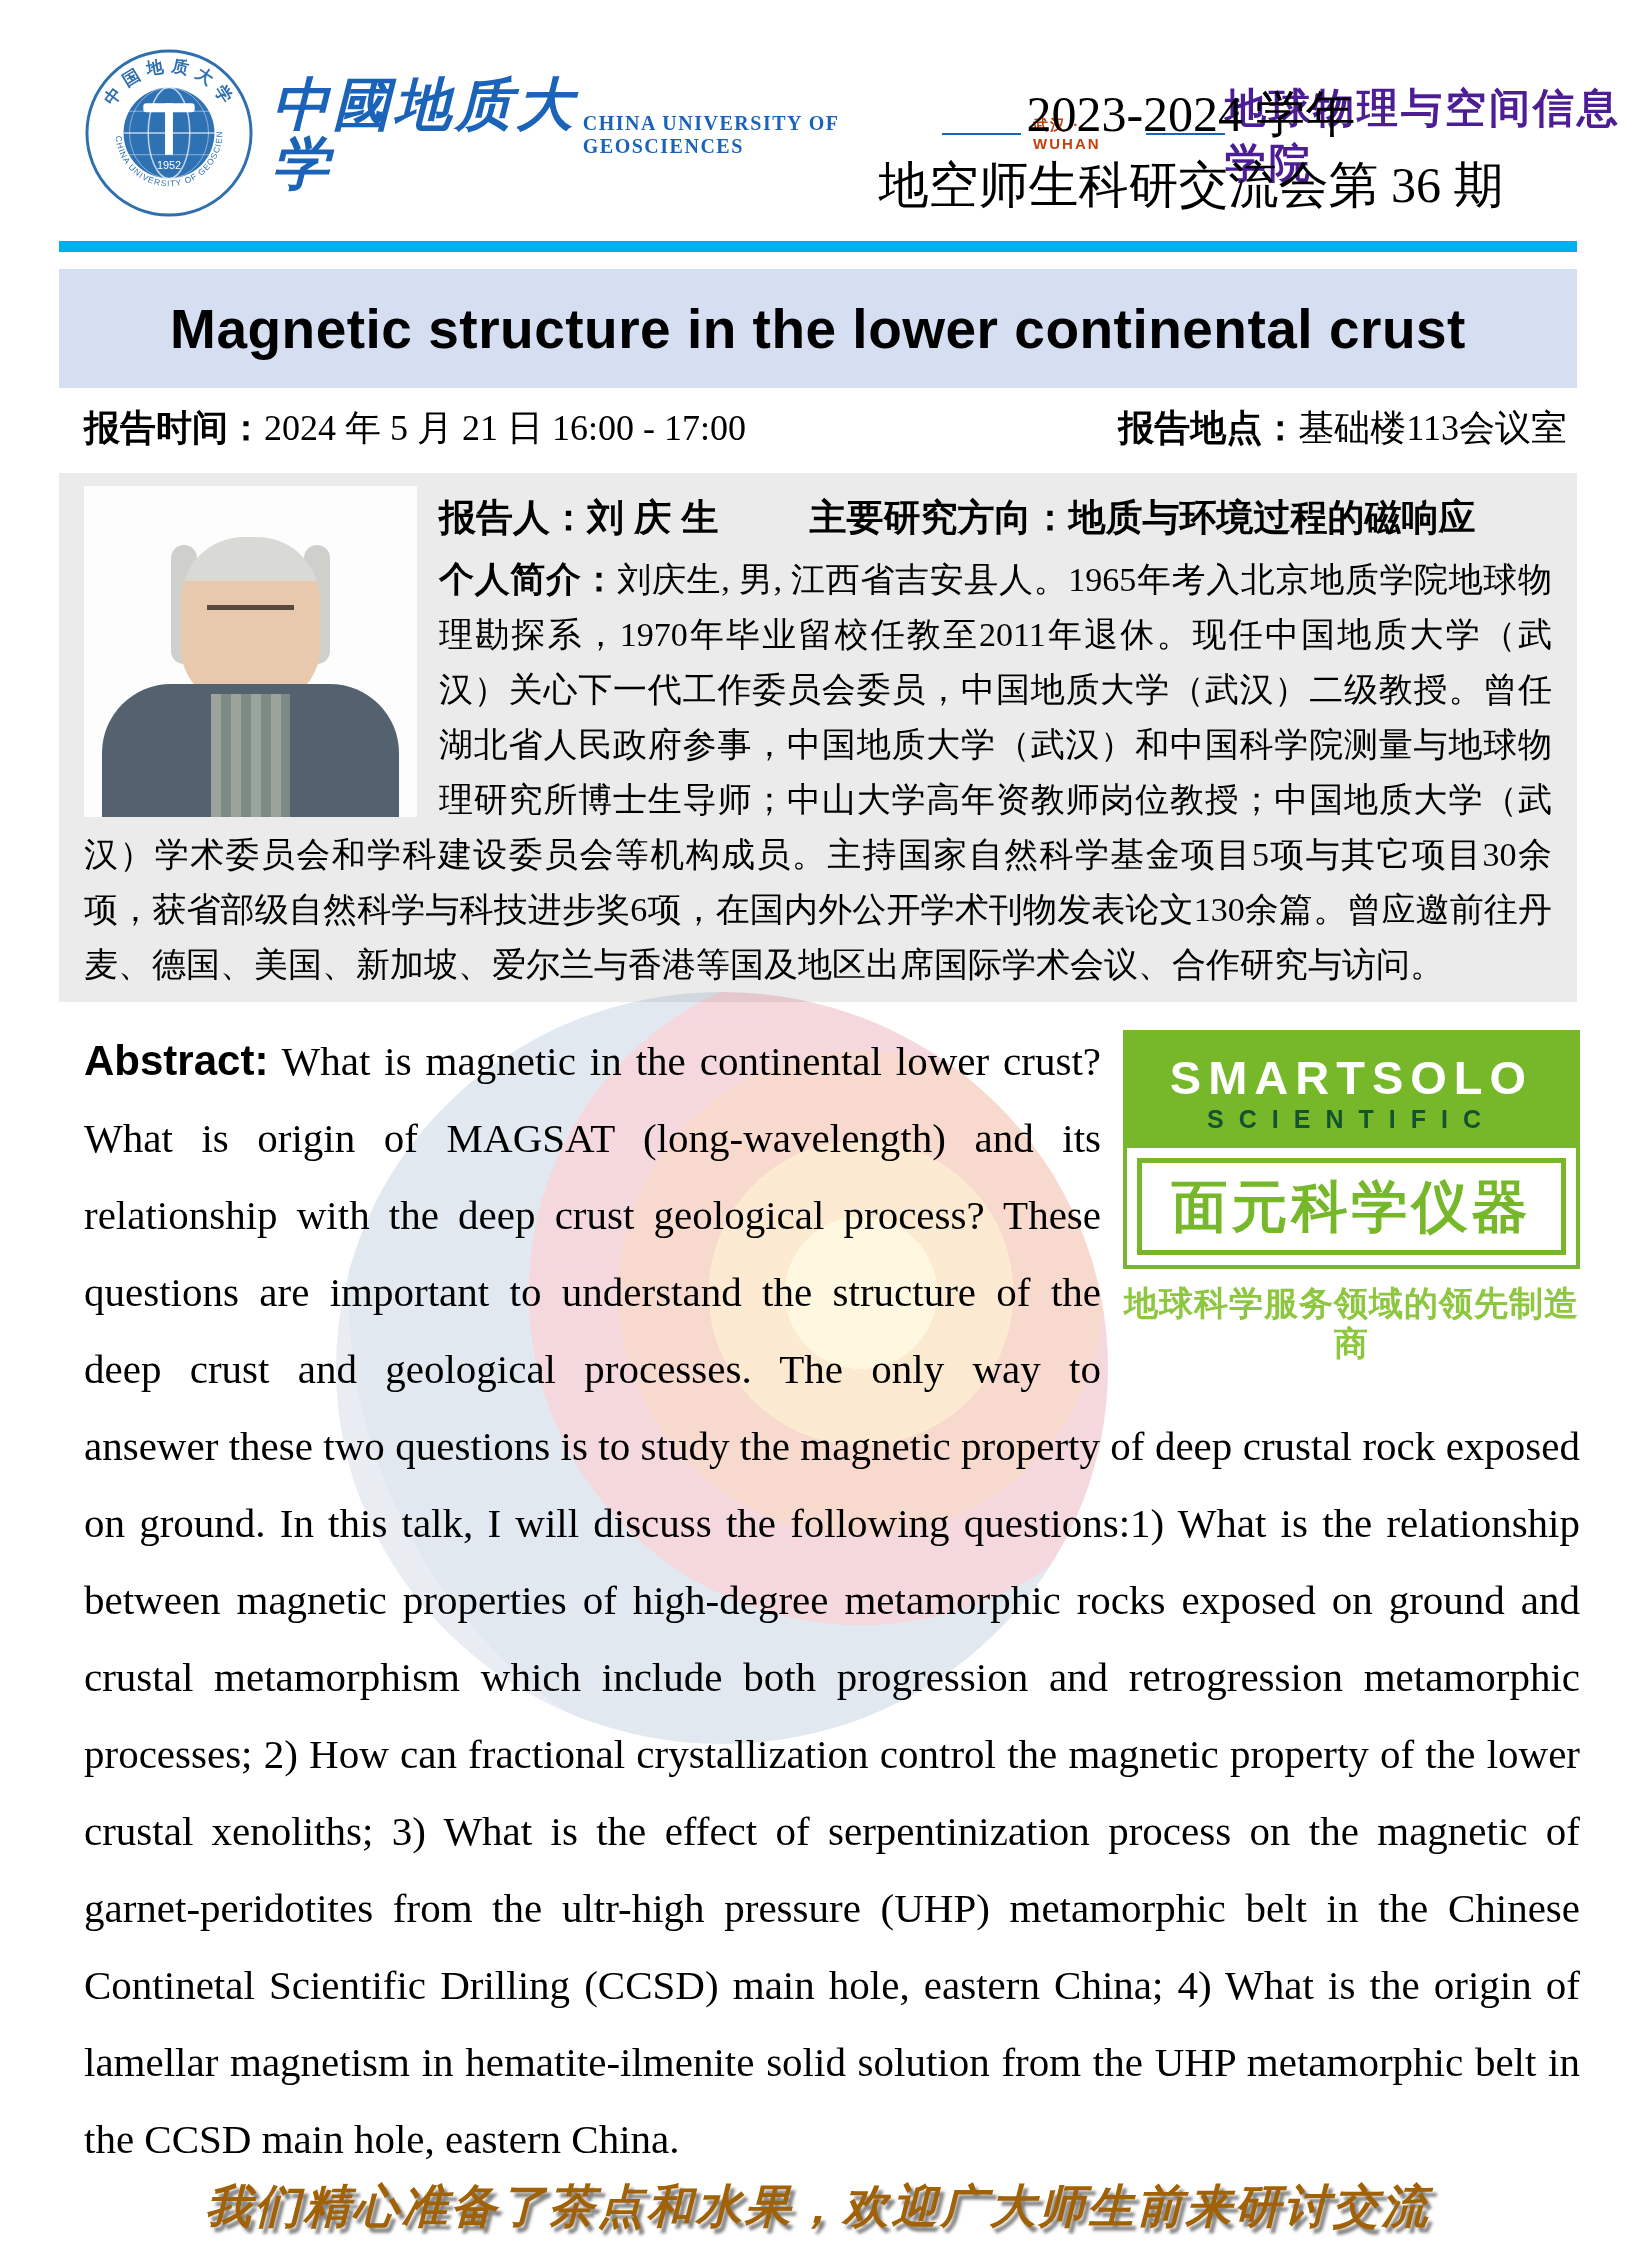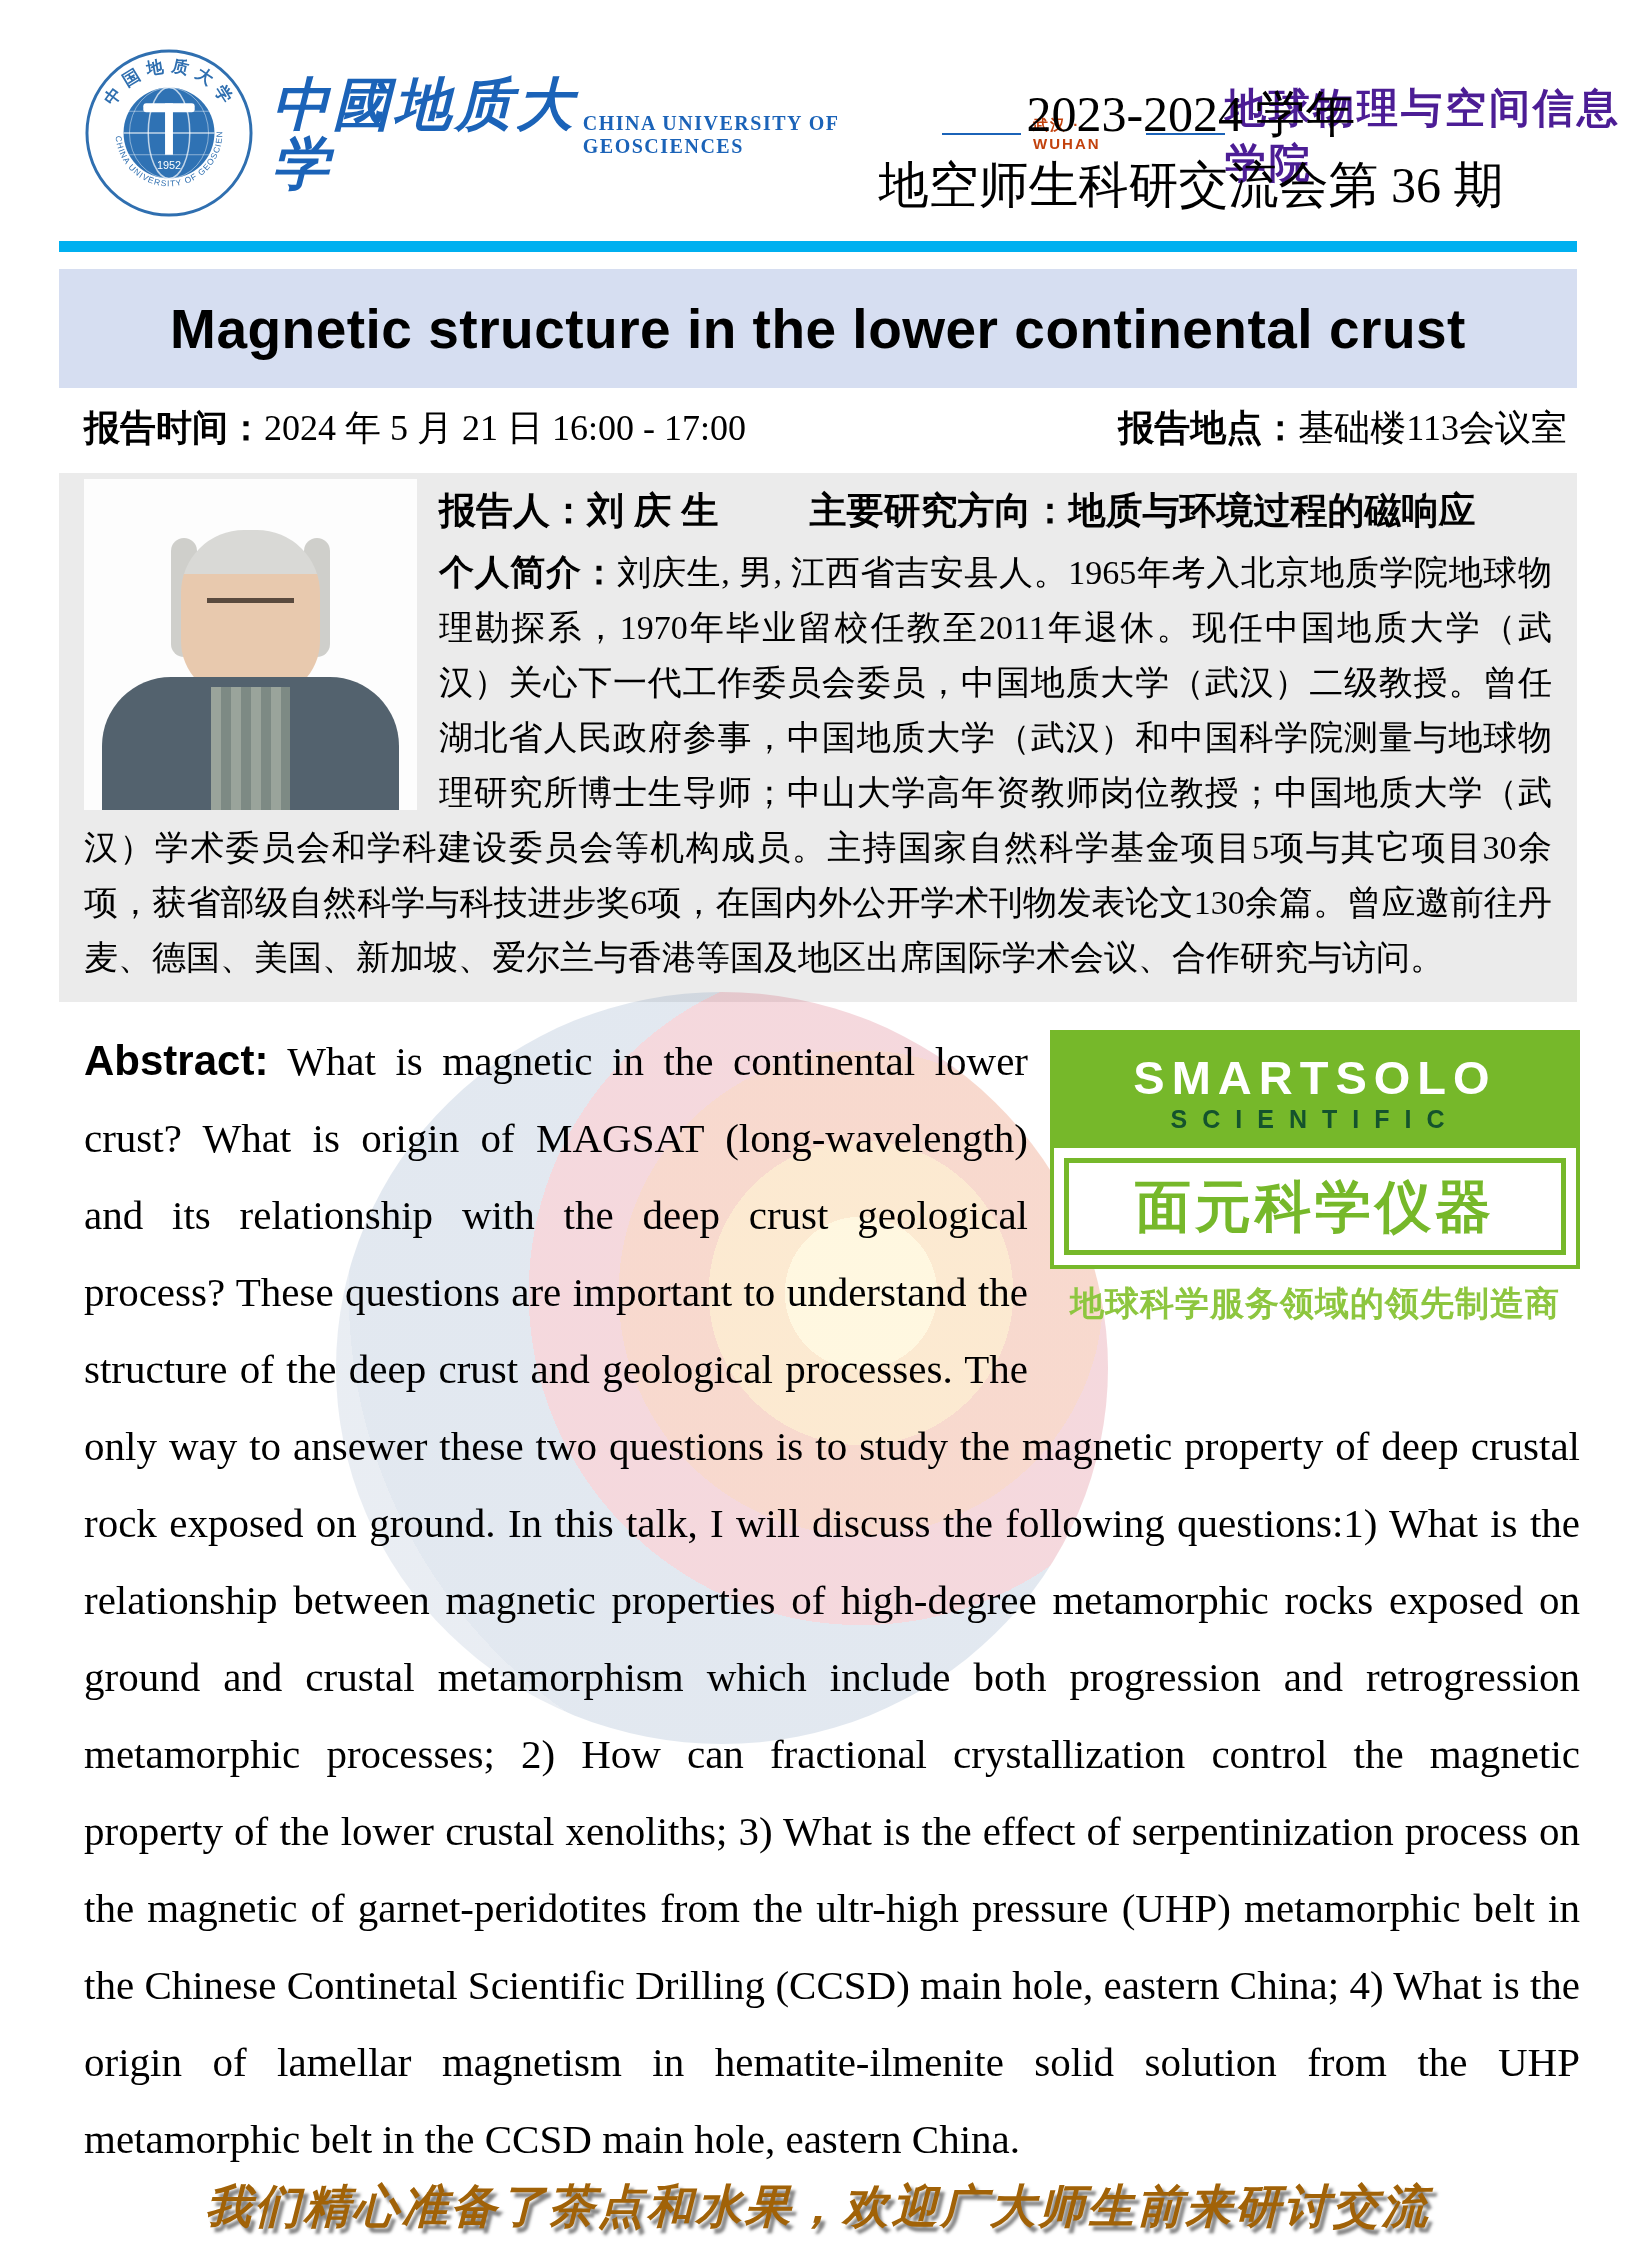--- a/index.html
+++ b/index.html
@@ -29,21 +29,21 @@
     background:#d6def1;display:flex;align-items:center;justify-content:center;}
   .title-bar .t{font-family:"Liberation Sans","DejaVu Sans",sans-serif;font-weight:bold;
     font-size:55px;letter-spacing:0.5px;color:#000;}
   
   .meta-row{position:absolute;left:84px;right:69px;top:404px;display:flex;
     justify-content:space-between;align-items:baseline;font-size:36px;}
   .lab{font-family:"Liberation Sans","DejaVu Sans",sans-serif;font-weight:bold;}
   .val{font-family:"Liberation Serif","DejaVu Serif",serif;}
   
   .info-box{position:absolute;left:59px;right:59px;top:473px;height:529px;
-    background:#ebebeb;box-sizing:border-box;padding:6px 25px 0 25px;}
+    background:#ebebeb;box-sizing:border-box;padding:13px 25px 0 25px;}
   .photo{float:left;width:333px;height:331px;margin-right:22px;background:#fdfdfd;
     position:relative;overflow:hidden;}
   .photo .head{position:absolute;left:97px;top:51px;width:139px;height:168px;border-radius:63px 63px 57px 57px;
     background:linear-gradient(180deg,#d9d9d6 0 26%,#e8c9ae 26% 100%);}
   .photo .hairL{position:absolute;left:87px;top:59px;width:26px;height:119px;border-radius:20px;background:#cfcfcb;}
   .photo .hairR{position:absolute;left:220px;top:59px;width:26px;height:119px;border-radius:20px;background:#cfcfcb;}
   .photo .suit{position:absolute;left:18px;top:198px;width:297px;height:139px;
     border-radius:69px 69px 0 0;background:#53626e;}
   .photo .shirt{position:absolute;left:127px;top:208px;width:79px;height:123px;
     background:repeating-linear-gradient(90deg,#9aa49b 0 10px,#7d8a84 10px 20px);}
@@ -57,21 +57,21 @@
   
   .abstract{position:absolute;left:84px;right:56px;top:1022px;}
   .earth-mark{position:absolute;left:252px;top:-30px;width:772px;height:752px;border-radius:50%;
     opacity:0.26;z-index:0;pointer-events:none;
     background:
       radial-gradient(circle at 68% 40%, rgba(255,224,130,0.95) 0 11%, rgba(242,164,60,0.9) 11% 22%,
         rgba(222,84,34,0.85) 22% 35%, rgba(200,44,70,0.7) 35% 48%,
         rgba(70,110,160,0.6) 48% 74%, rgba(45,85,140,0.4) 74% 100%);}
   .abs-flow{position:relative;z-index:1;font-size:41px;line-height:77px;text-align:justify;}
   .abs-label{font-family:"Liberation Sans","DejaVu Sans",sans-serif;font-weight:bold;font-size:42px;}
-  .sponsor-wrap{float:right;width:530px;margin:8px 0 10px 22px;text-align:center;}
+  .sponsor-wrap{float:right;width:457px;margin:8px 0 10px 22px;text-align:center;}
   .sponsor-box{border:4px solid #76b82a;background:#76b82a;}
   .sponsor-top{padding:20px 0 12px 0;background:#76b82a;}
   .sponsor-brand{font-family:"Liberation Sans","DejaVu Sans",sans-serif;font-weight:bold;
     color:#fff;font-size:47px;letter-spacing:7px;line-height:48px;}
   .sponsor-sub{font-family:"Liberation Sans","DejaVu Sans",sans-serif;font-weight:bold;
     color:#14532d;font-size:25px;letter-spacing:15px;line-height:34px;}
   .sponsor-cn-outer{background:#fff;padding:10px;}
   .sponsor-cn{border:5px solid #76b82a;padding:8px 0;
     font-family:"Liberation Sans","DejaVu Sans",sans-serif;font-weight:bold;
     color:#76b82a;font-size:56px;letter-spacing:4px;line-height:71px;}

